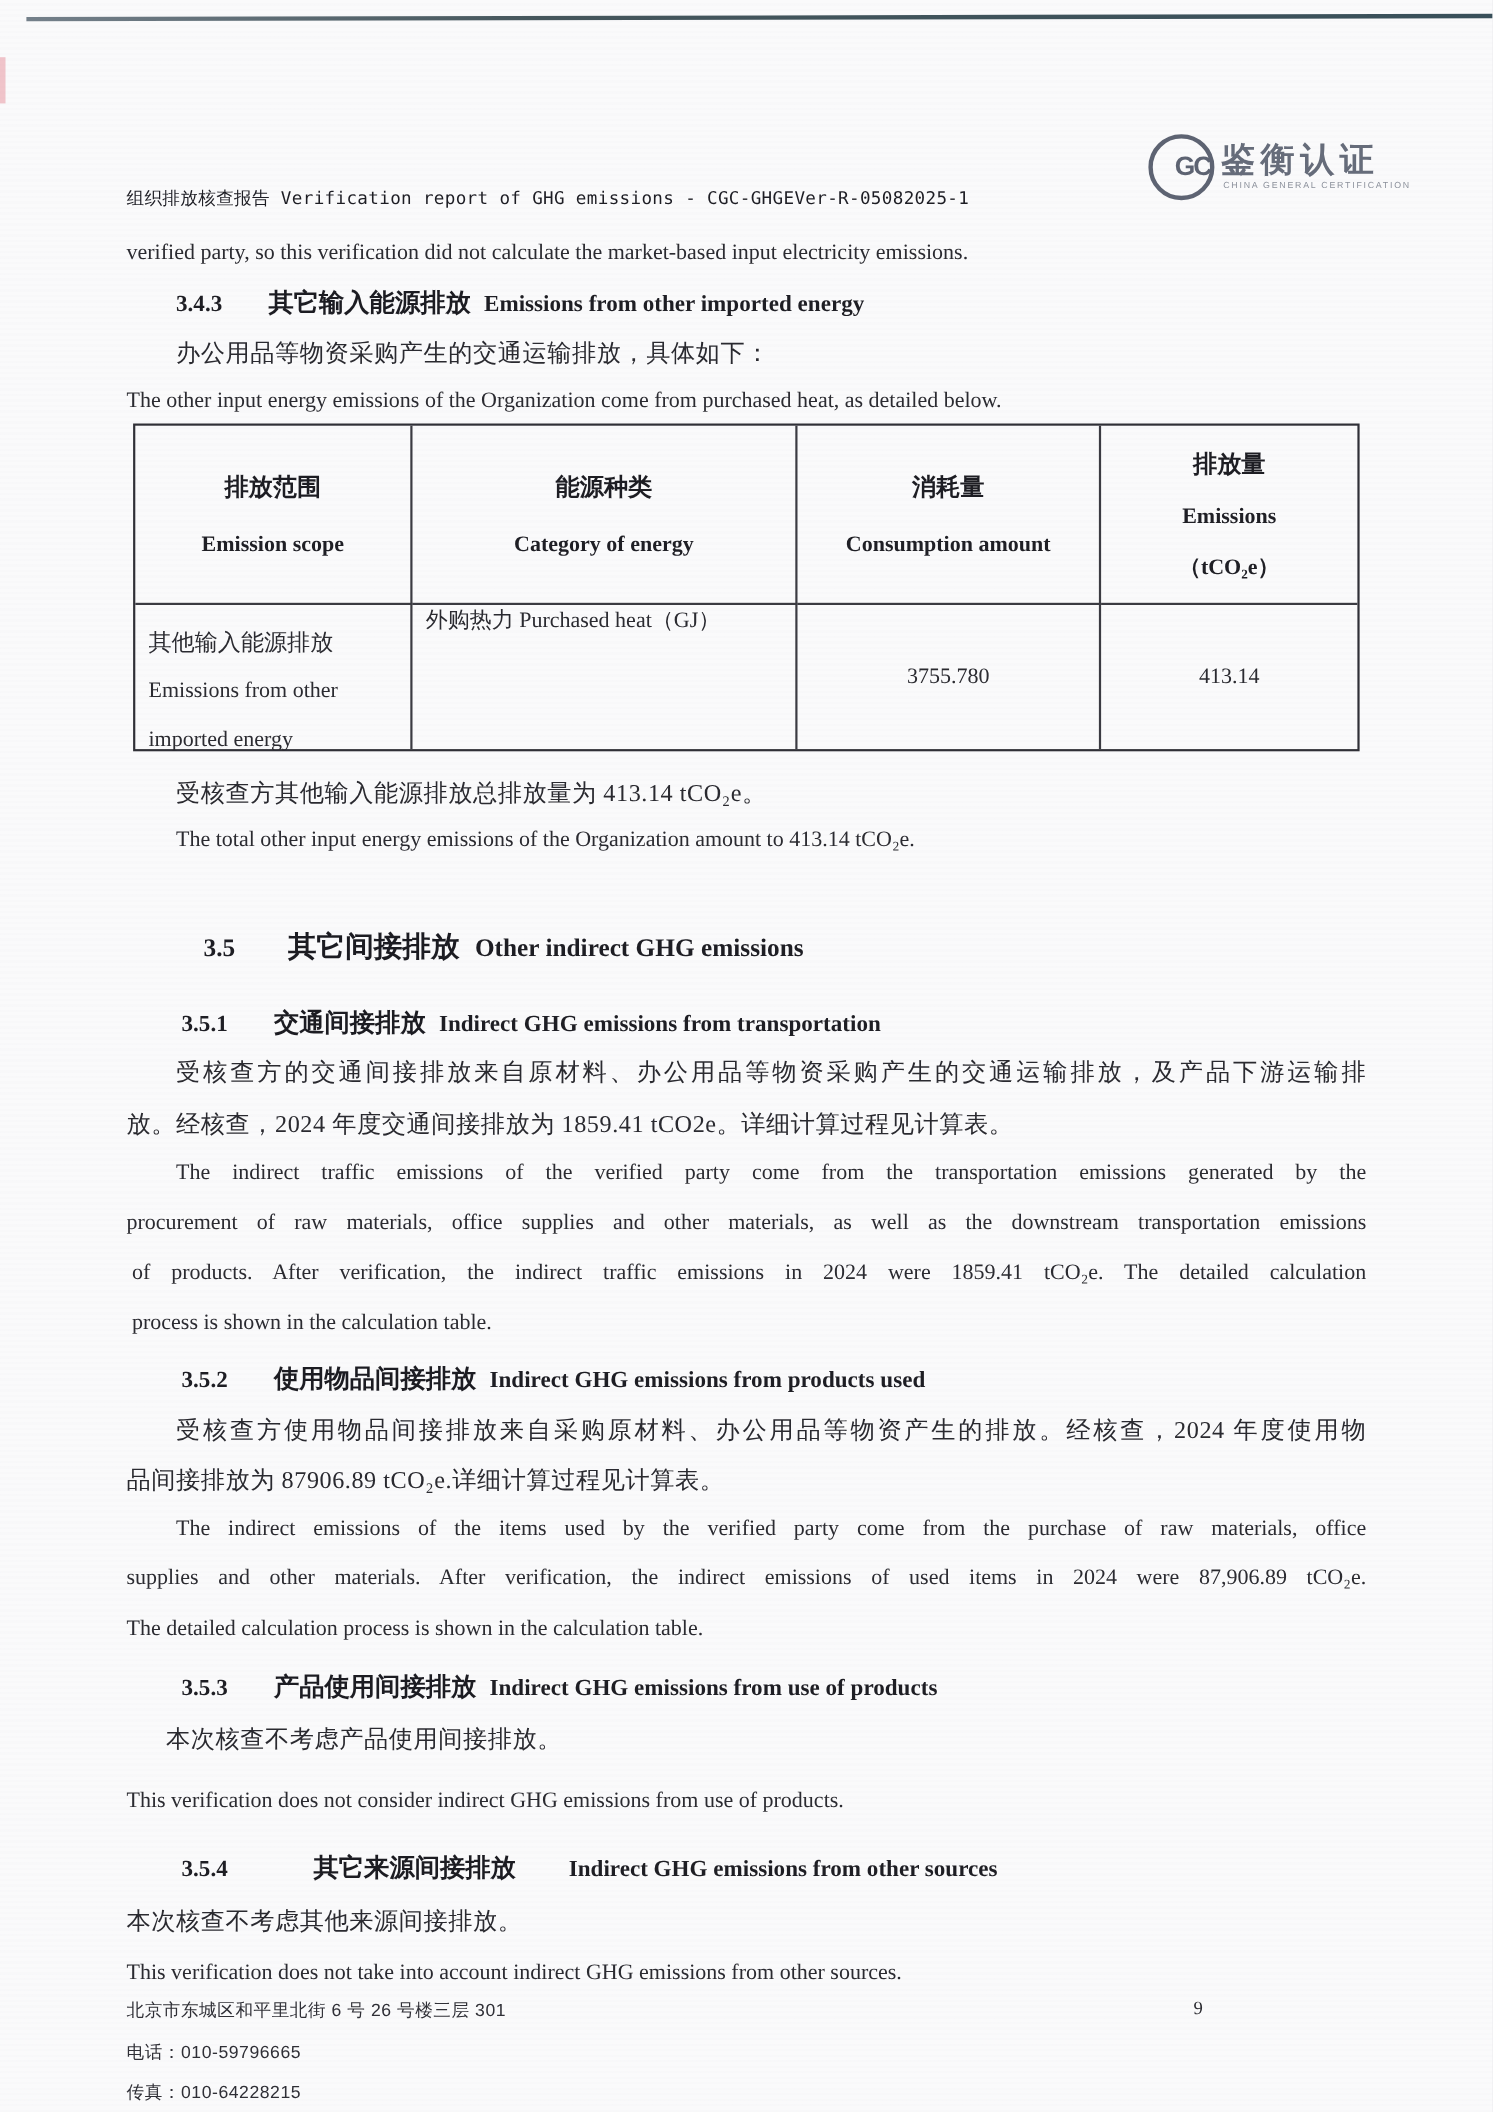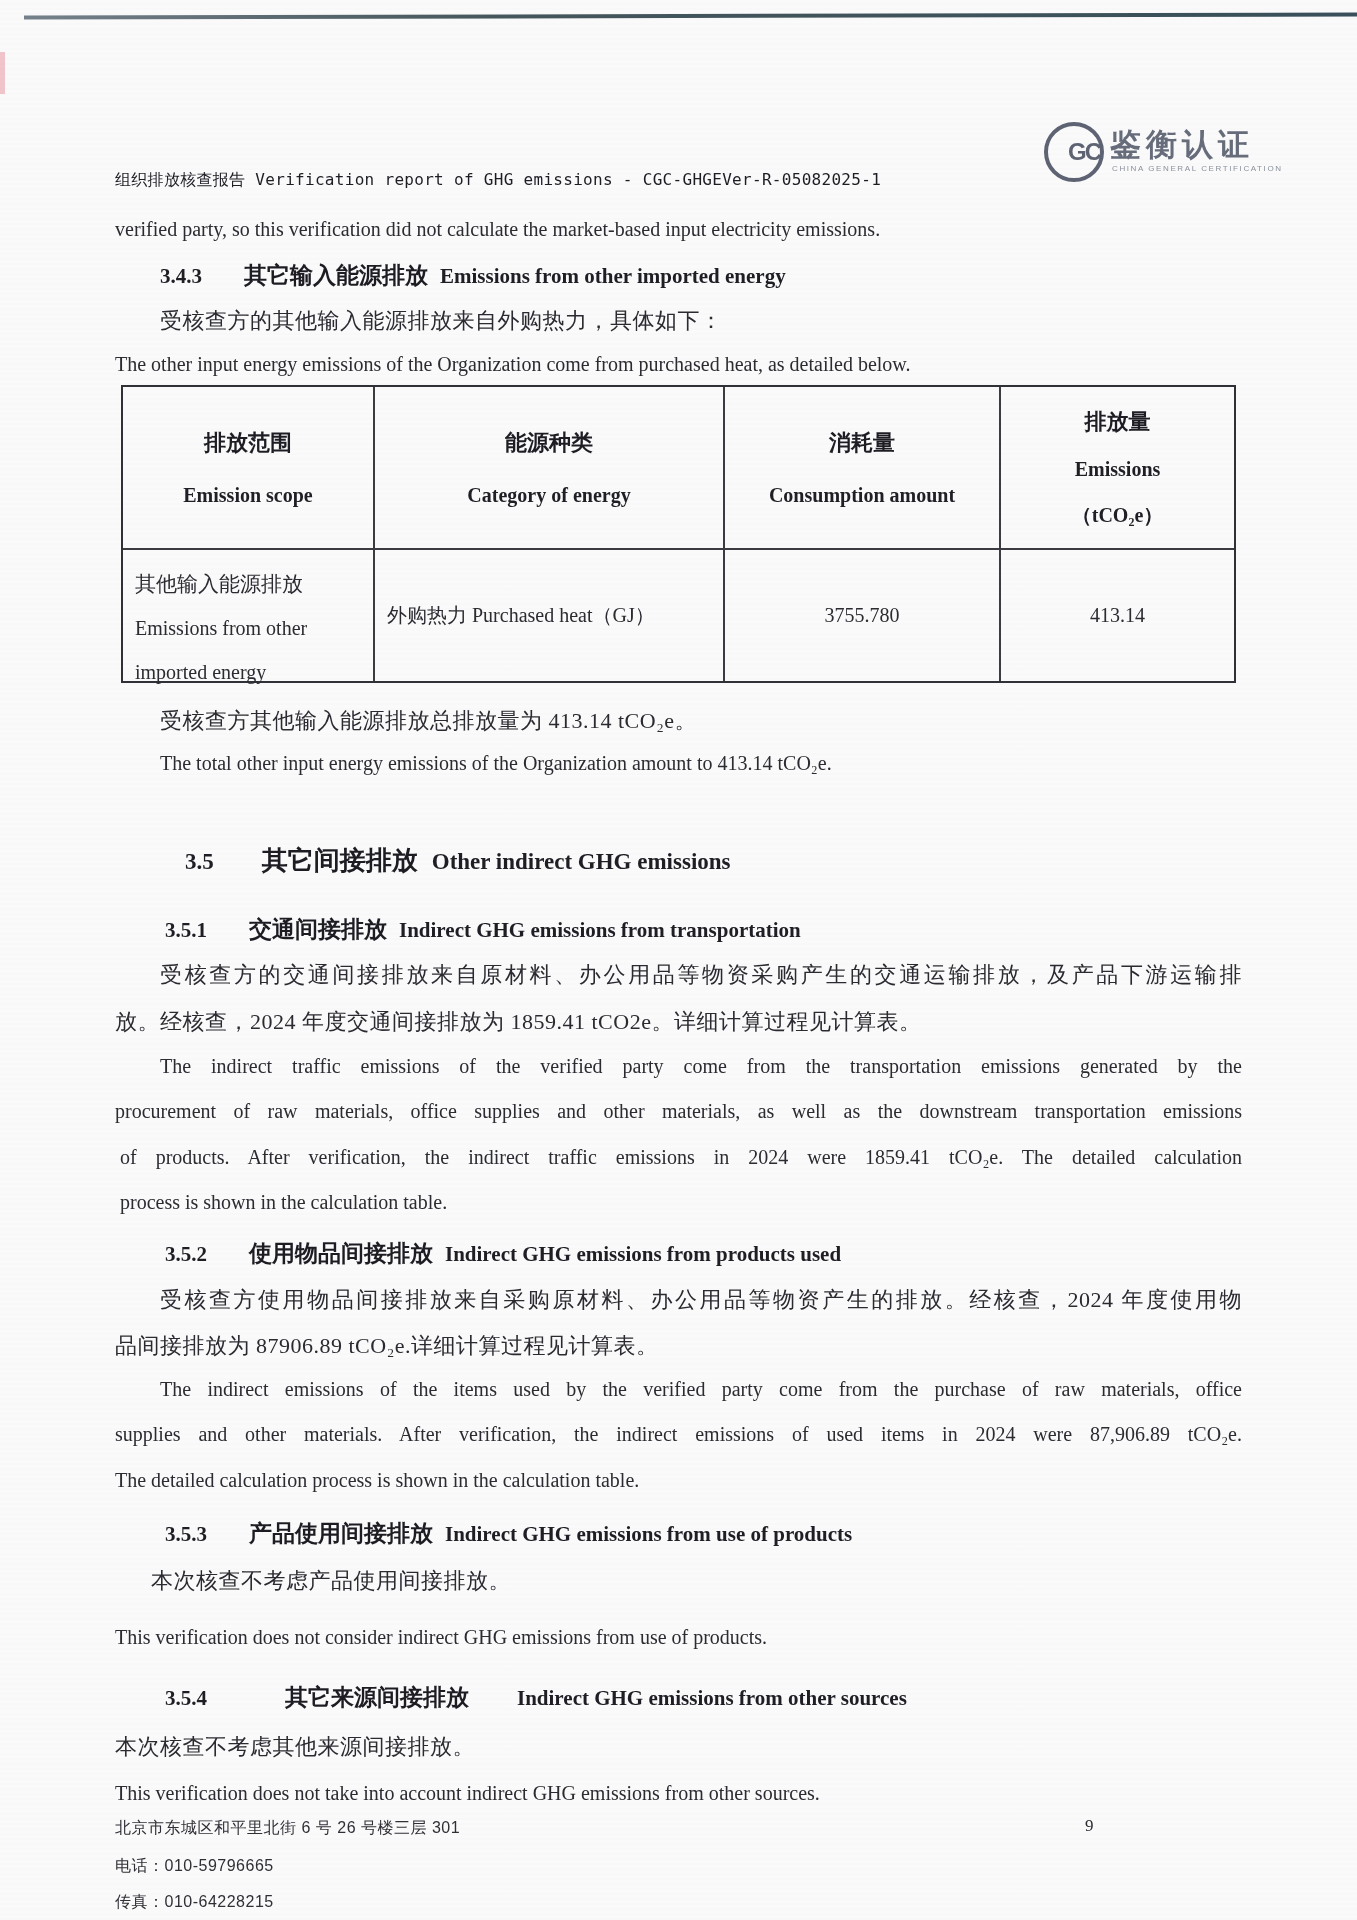--- a/index.html
+++ b/index.html
@@ -33,21 +33,21 @@
   }
   .tcell{box-sizing:border-box;border-right:2px solid #3b3b42;border-bottom:2px solid #3b3b42;}
   .tcell.last-col{border-right:none;}
   .tcell.last-row{border-bottom:none;}
   .th{display:flex;flex-direction:column;align-items:center;justify-content:center;row-gap:26px;text-align:center;}
   .th.tall{row-gap:21px;}
   .th-cn{font-family:"Liberation Sans","DejaVu Sans",sans-serif;font-weight:bold;font-size:22px;color:#1d1d23;}
   .th-en{font-weight:bold;font-size:20px;color:#1f1f25;}
   .td-scope{padding:12px 8px 0 12px;font-size:20px;line-height:44px;color:#2b2b31;}
   .td-scope .cn{font-size:21px;}
-  .td-cat{display:flex;align-items:center;padding-left:12px;font-size:20px;color:#2b2b31;}
+  .td-cat{display:flex;padding-left:12px;font-size:20px;color:#2b2b31;}
   .td-num{display:flex;align-items:center;justify-content:center;font-size:20px;color:#2b2b31;}
   
   .logo-circle{
     left:1044px;top:122px;width:52px;height:52px;border:4px solid #5d6372;border-radius:50%;
     display:flex;align-items:center;justify-content:flex-end;
     font-family:"Liberation Sans","DejaVu Sans",sans-serif;font-weight:bold;font-size:24px;color:#5d6372;
     letter-spacing:-2px;
   }
   .logo-name{
     left:1110px;top:124px;font-family:"Liberation Sans","DejaVu Sans",sans-serif;
@@ -84,21 +84,21 @@
   <div class="abs line mono-header" style="left:115px;top:170px;">组织排放核查报告 Verification report of GHG emissions - CGC-GHGEVer-R-05082025-1</div>
 
   <div class="abs line body-en" style="left:115px;top:218px;">verified party, so this verification did not calculate the market-based input electricity emissions.</div>
 
   <div class="abs heading" style="left:160px;top:260px;">
     <span class="h-num">3.4.3</span>
     <span class="h-cn">其它输入能源排放</span>
     <span class="h-en">Emissions from other imported energy</span>
   </div>
 
-  <div class="abs line body-cn" style="left:160px;top:306px;">受核查方的其他输入能源排放来自外购热力，具体如下：</div>
+  <div class="abs line body-cn" style="left:160px;top:306px;">办公用品等物资采购产生的交通运输排放，具体如下：</div>
   <div class="abs line body-en" style="left:115px;top:353px;">The other input energy emissions of the Organization come from purchased heat, as detailed below.</div>
 
   <div class="abs ghg-table">
     <div class="tcell th">
       <span class="th-cn">排放范围</span>
       <span class="th-en">Emission scope</span>
     </div>
     <div class="tcell th">
       <span class="th-cn">能源种类</span>
       <span class="th-en">Category of energy</span>

